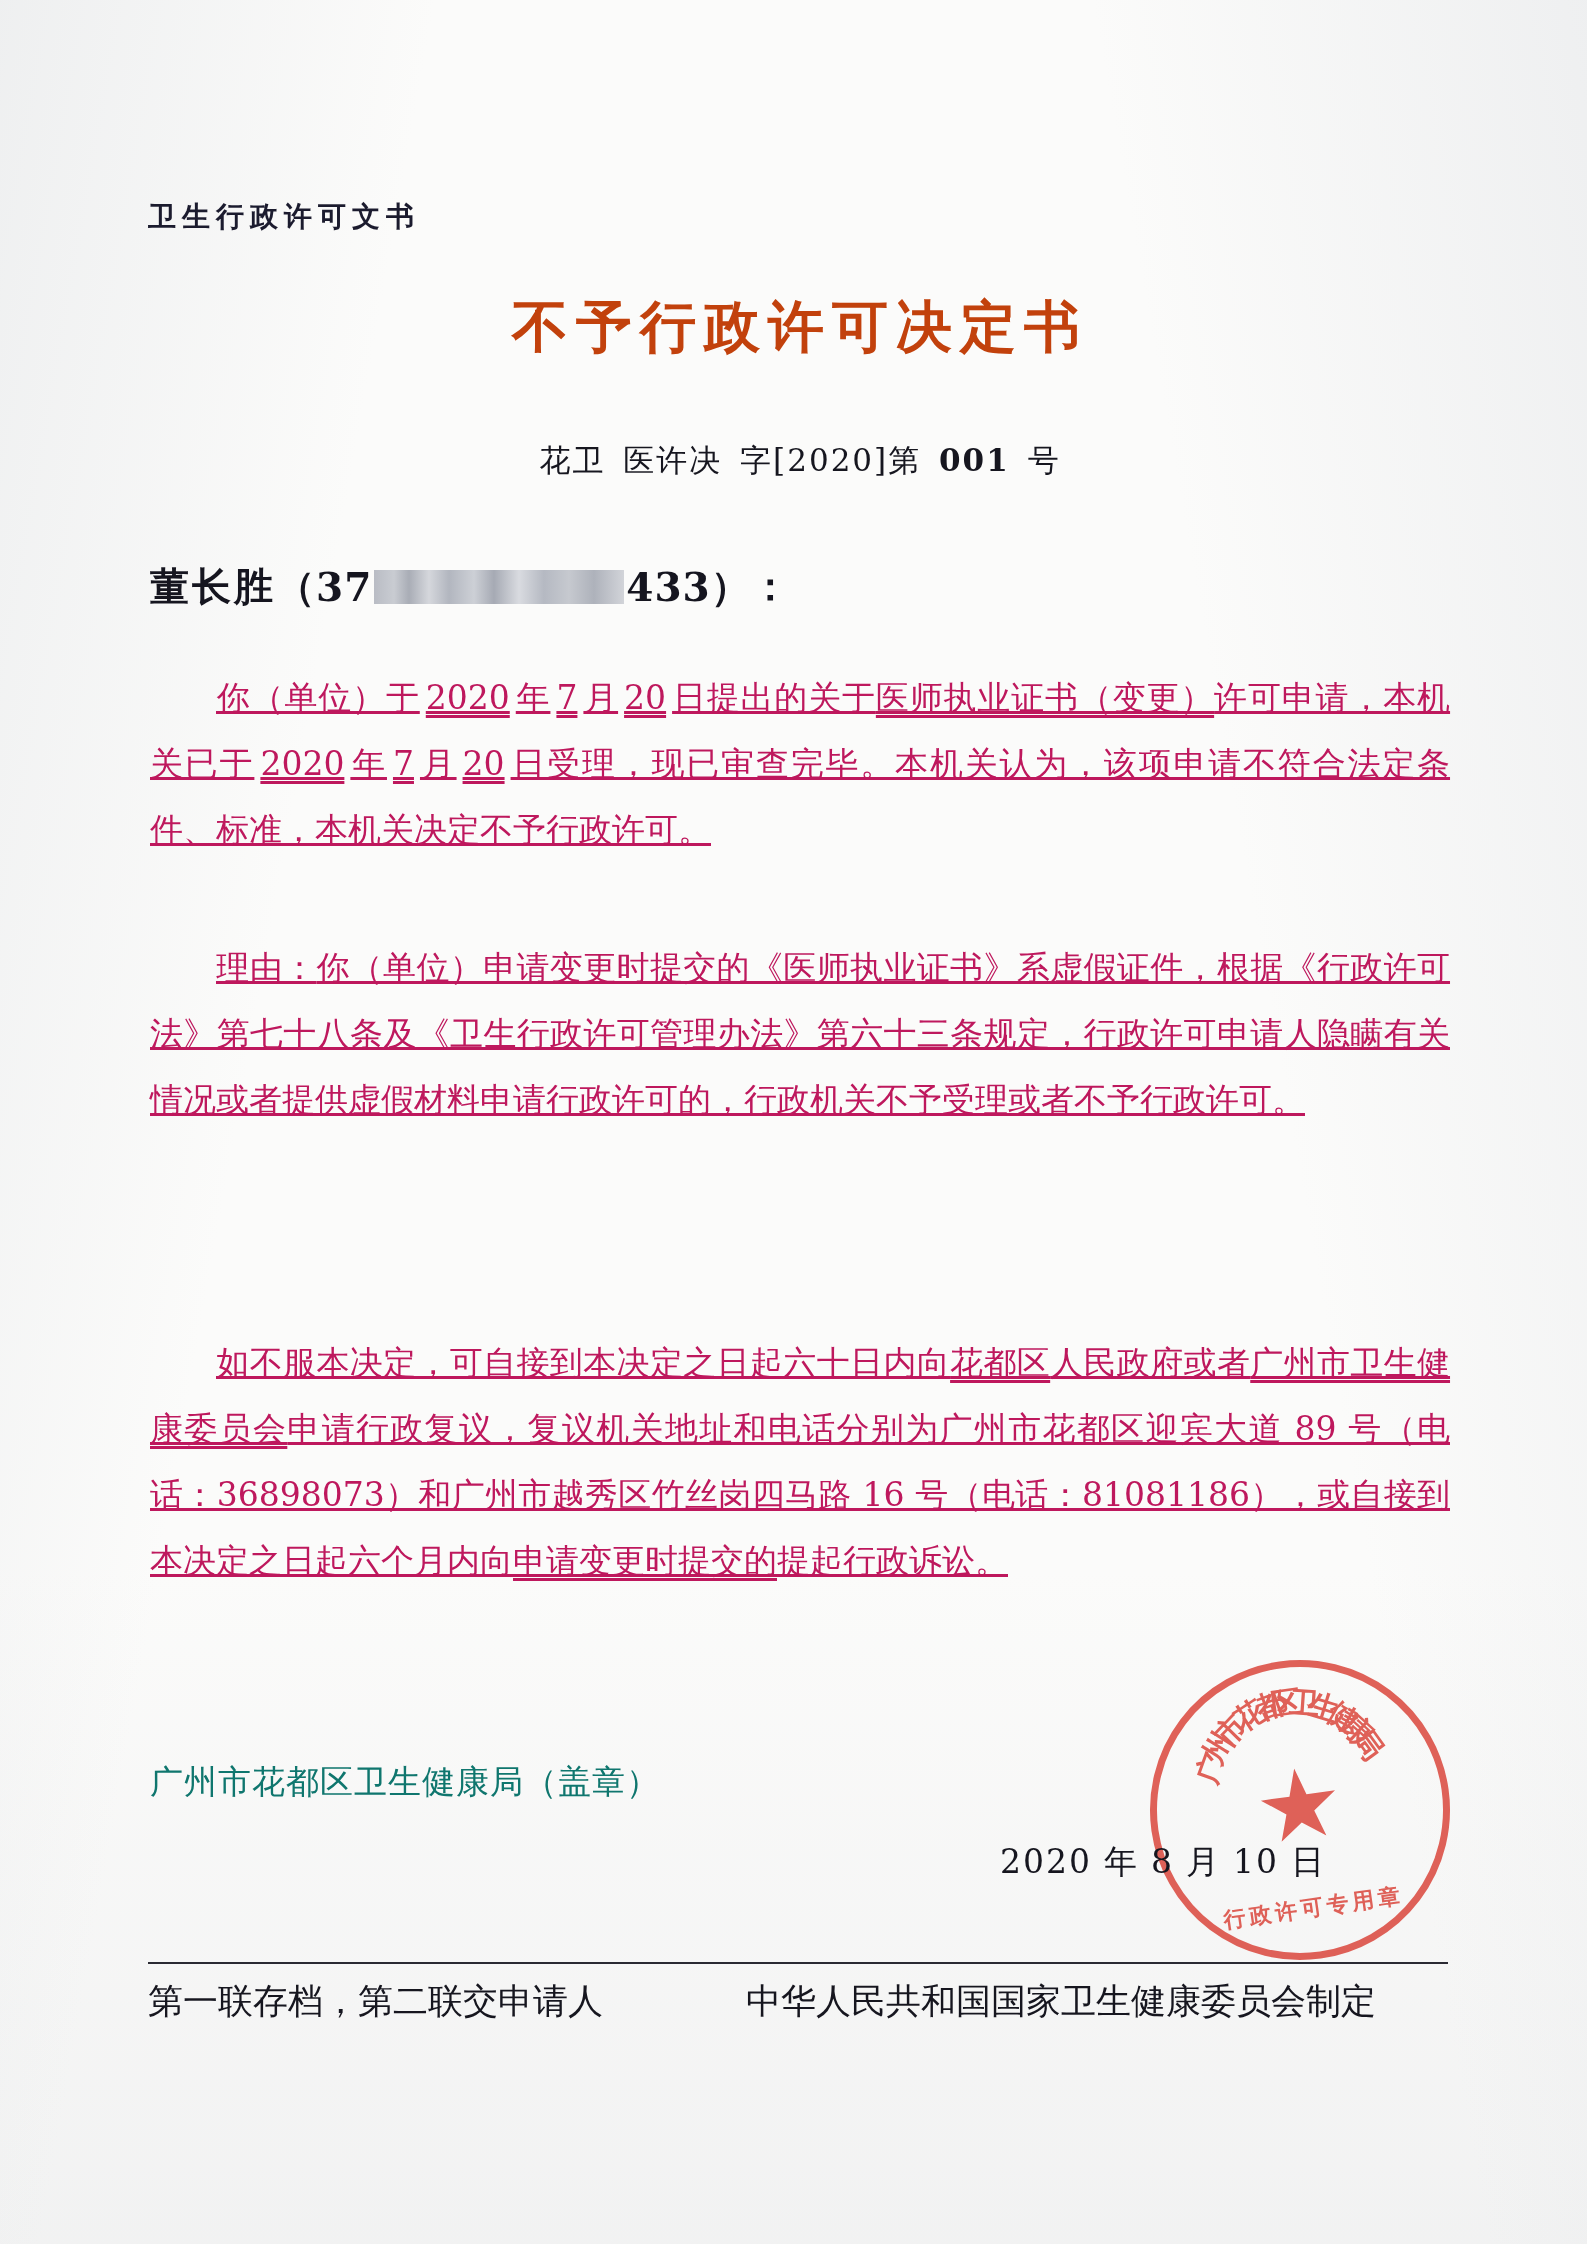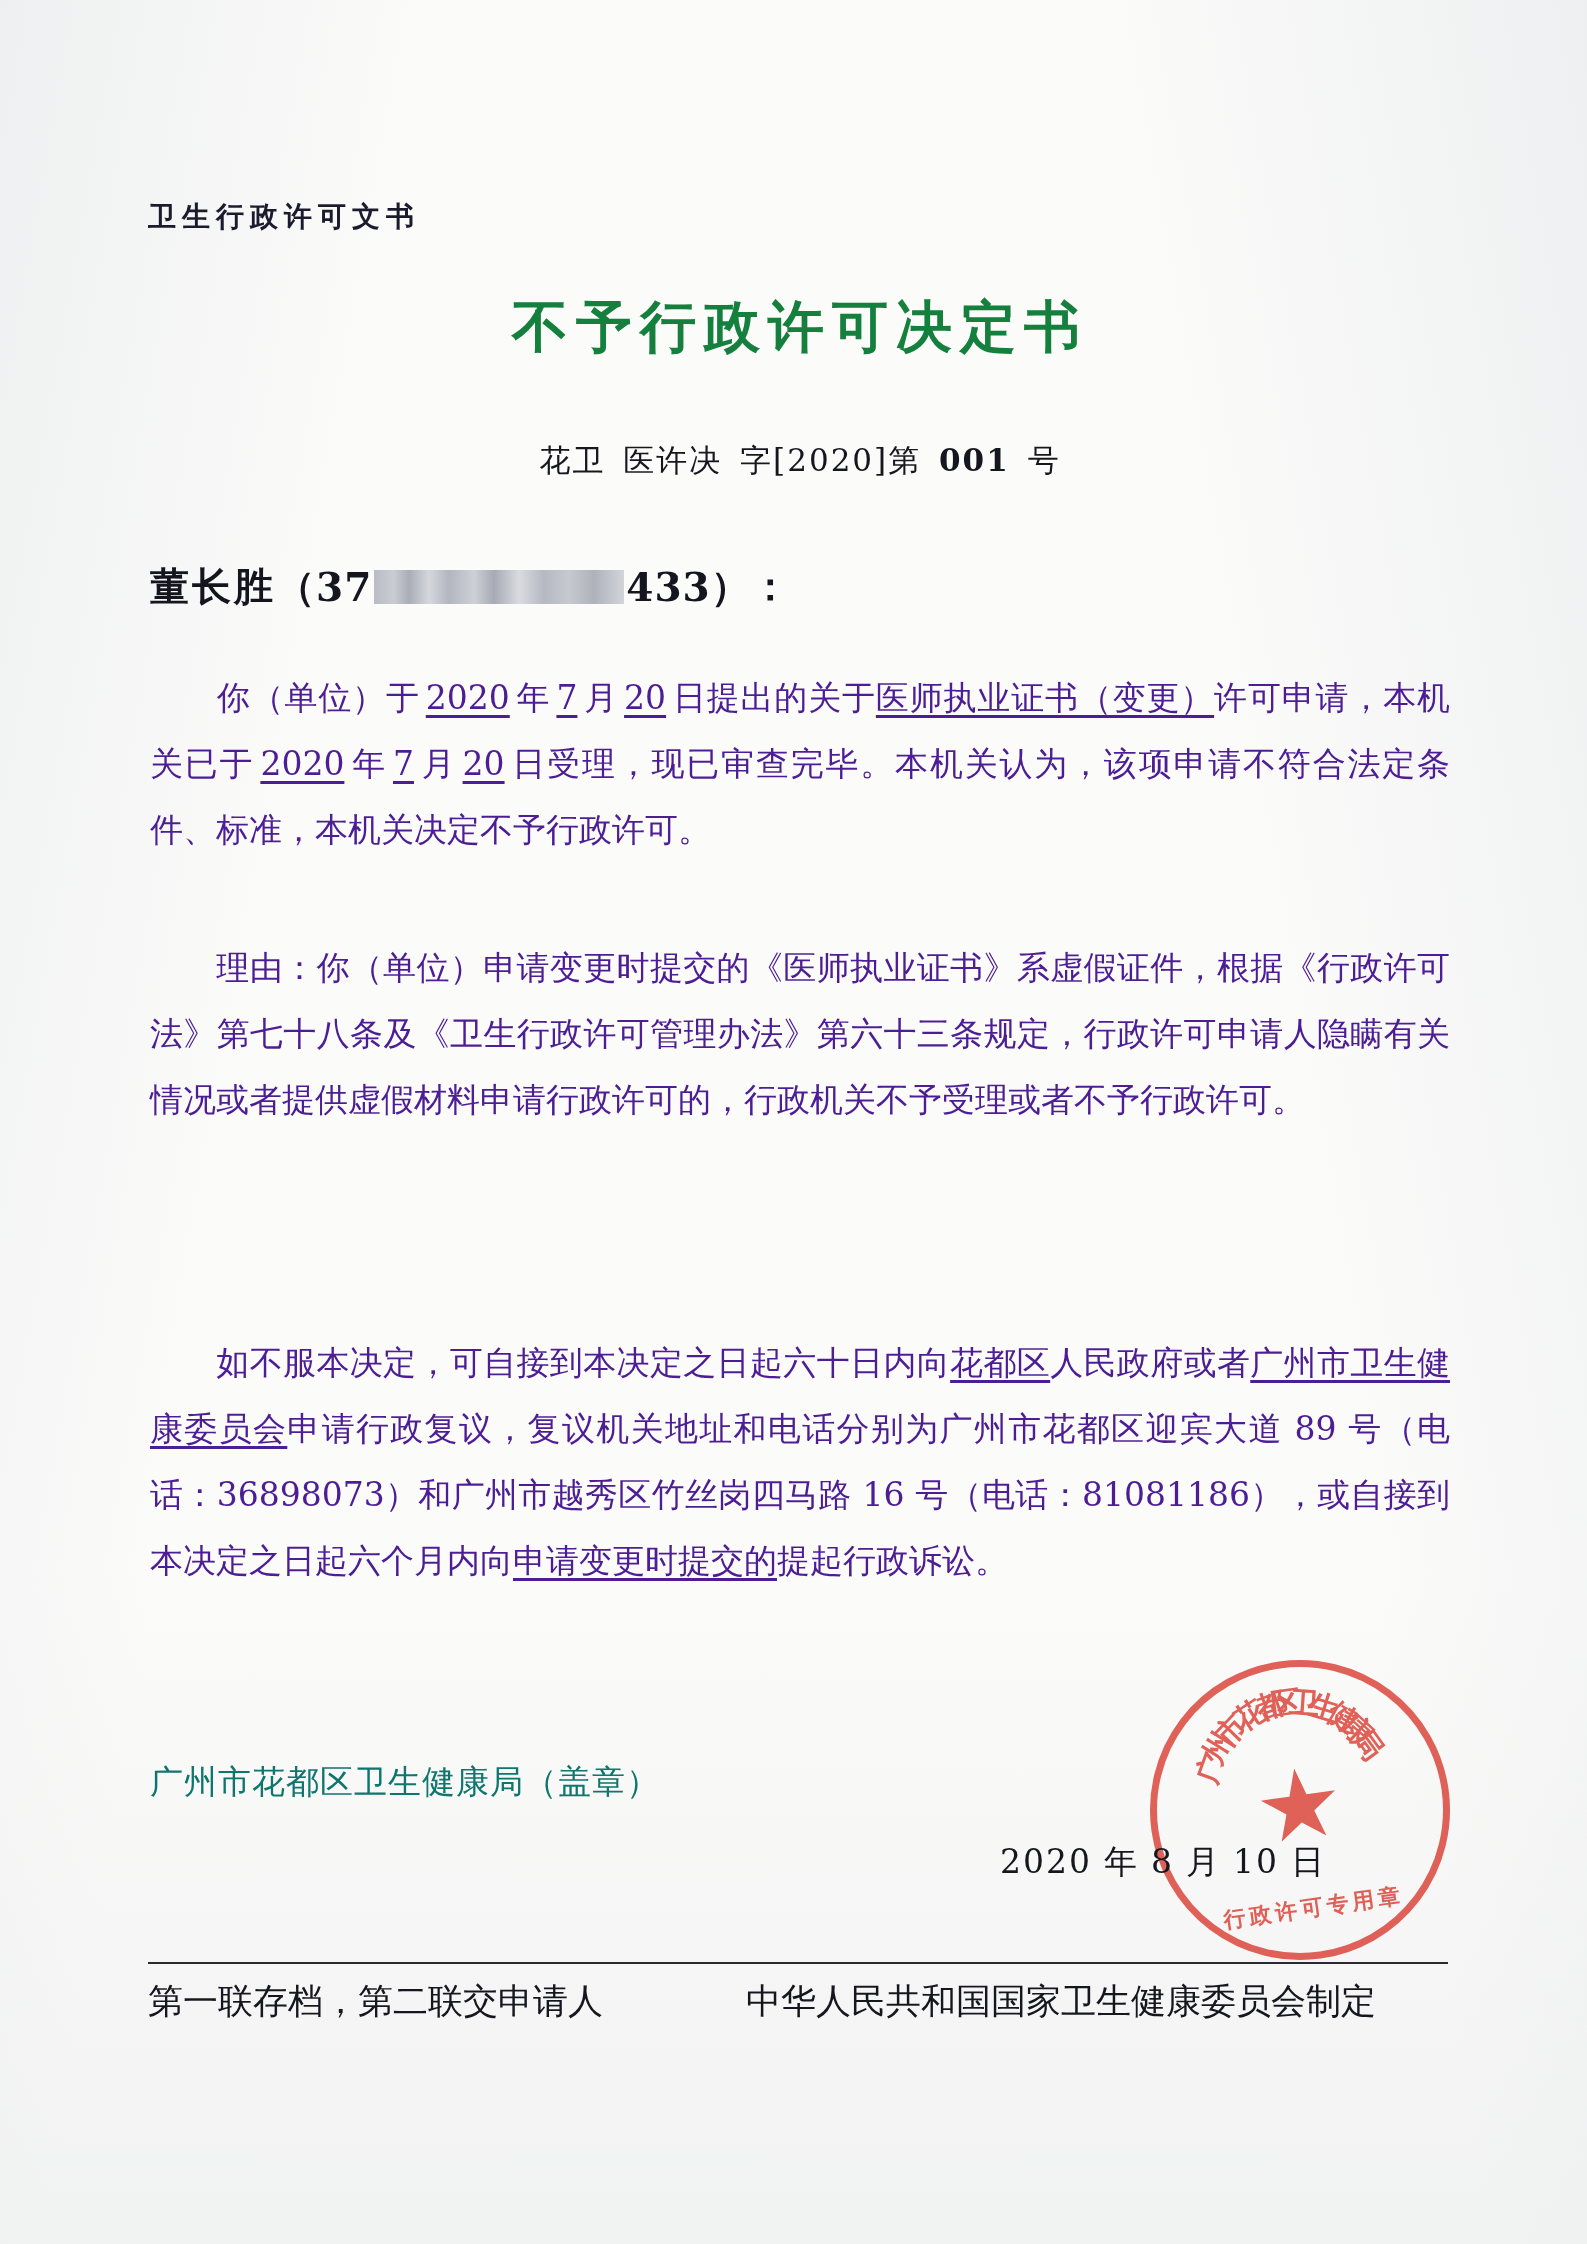--- a/index.html
+++ b/index.html
@@ -49,21 +49,21 @@
   .doc-title {
     position: absolute;
     left: 0;
     top: 290px;
     width: 1300px;
     text-align: center;
     font-family: "DejaVu Serif", "Liberation Serif", serif;
     font-weight: bold;
     font-size: 56px;
     letter-spacing: 8px;
-    color: #15803d;
+    color: #c2410c;
   }
 
   .doc-number {
     position: absolute;
     left: 0;
     top: 440px;
     width: 1300px;
     text-align: center;
     font-size: 31px;
     letter-spacing: 2px;
@@ -98,23 +98,24 @@
         #b5b9c2 68%, #c6c9cf 78%, #aeb2bb 88%, #d2d4d9 100%);
     filter: blur(0.4px);
   }
 
   .para {
     position: absolute;
     left: 0;
     width: 1300px;
     font-size: 33px;
     line-height: 66px;
-    color: #4c1d95;
+    color: #be185d;
     text-align: justify;
     text-justify: inter-ideograph;
+    text-decoration: underline;
   }
   .para .indent { display: inline-block; width: 66px; }
   .u { text-decoration: underline; text-underline-offset: 6px; }
   .sp { padding: 0 6px; }
 
   .p1 { top: 665px; }
   .p2 { top: 935px; }
   .p3 { top: 1330px; }
 
   .signature {

